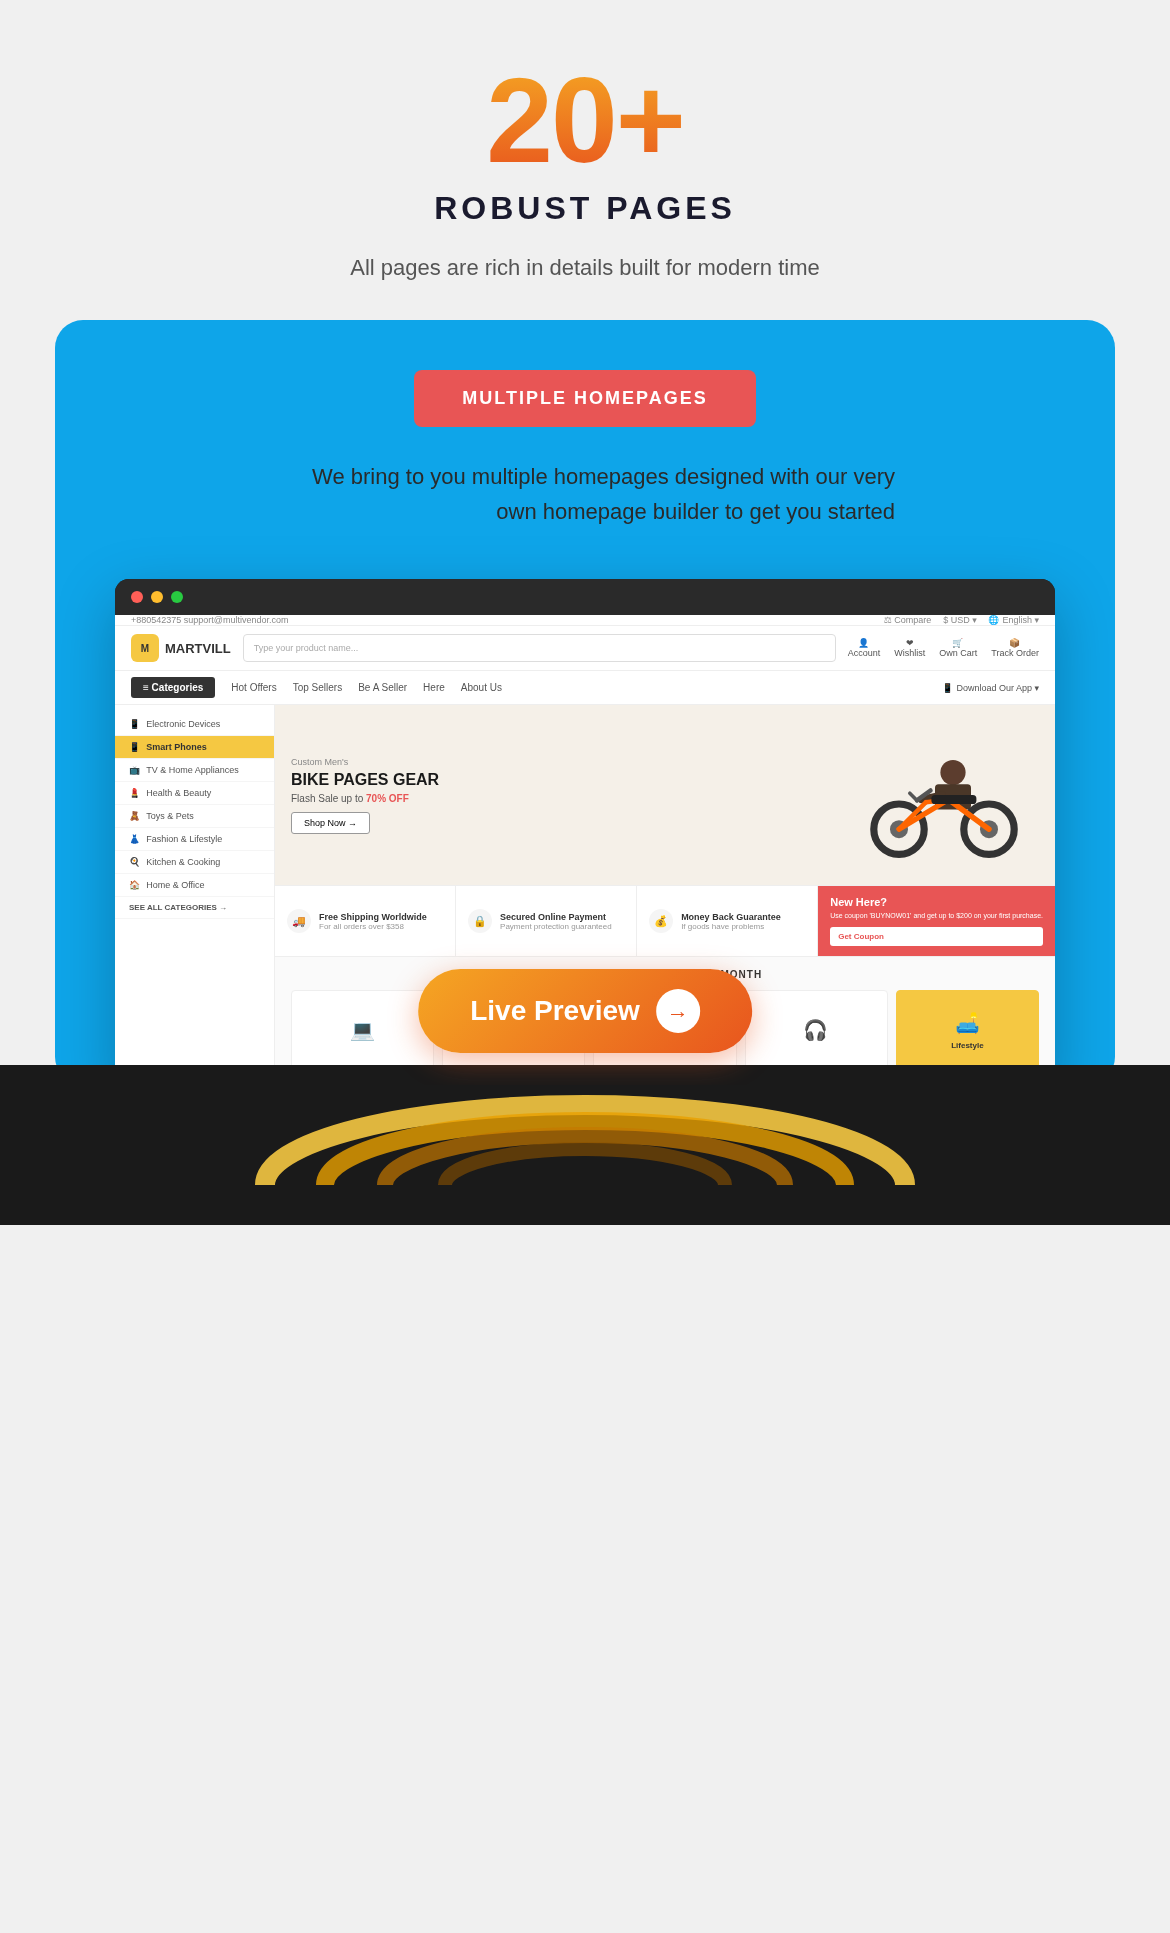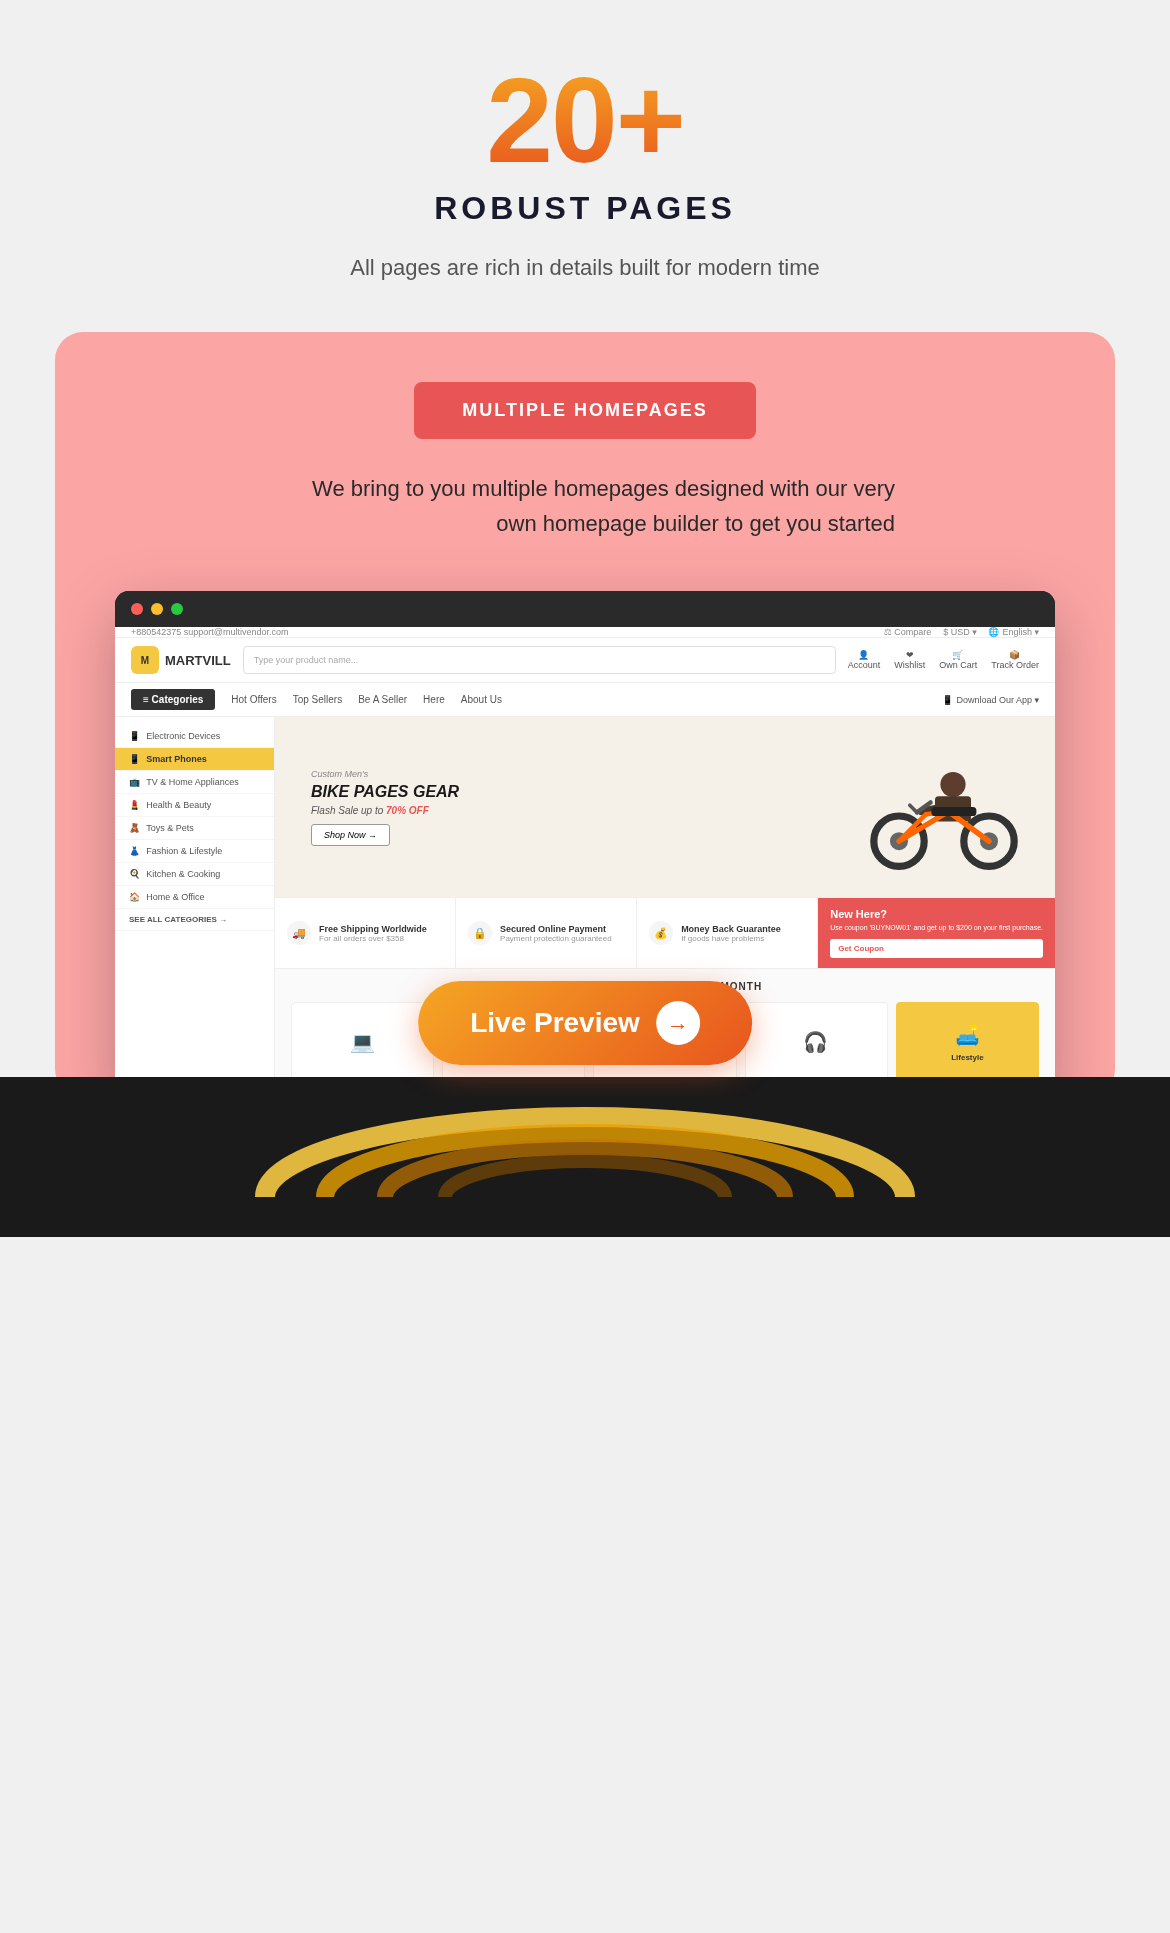--- a/index.html
+++ b/index.html
@@ -45,24 +45,24 @@
     .hero-desc {
       font-size: 22px;
       color: #555;
       margin-top: 24px;
       text-align: center;
       max-width: 620px;
       line-height: 1.5;
     }
 
     .yellow-card {
-      background: #fca5a5;
+      background: #0ea5e9;
       border-radius: 28px;
       width: 1060px;
-      margin-top: 48px;
+      margin-top: 36px;
       padding: 50px 60px 0 60px;
       display: flex;
       flex-direction: column;
       align-items: center;
       position: relative;
       overflow: hidden;
     }
 
     .multiple-homepages-btn {
       background: #e85555;
@@ -246,24 +246,23 @@
     .main-content {
       flex: 1;
       overflow: hidden;
     }
 
     .hero-banner {
       background: #f5f0e8;
       height: 180px;
       display: flex;
       align-items: center;
-      padding: 20px 36px;
+      padding: 20px 16px;
       position: relative;
       overflow: hidden;
-      font-style: italic;
     }
 
     .hero-banner-text {
       z-index: 2;
     }
 
     .banner-small-text {
       font-size: 9px;
       color: #888;
     }

